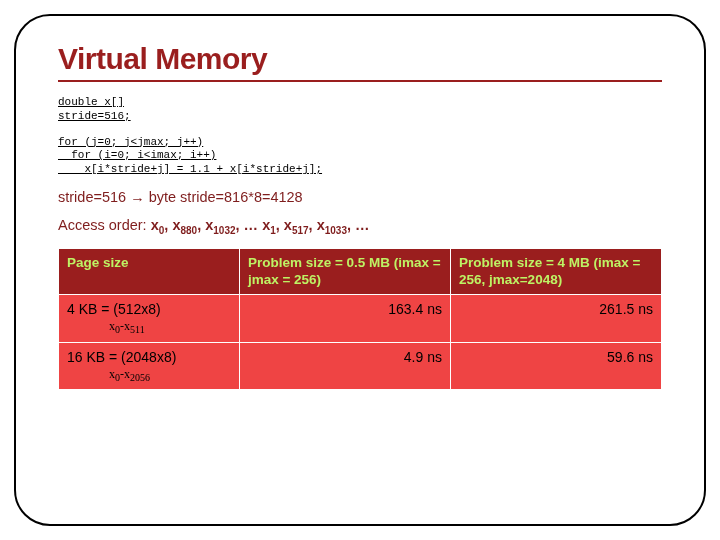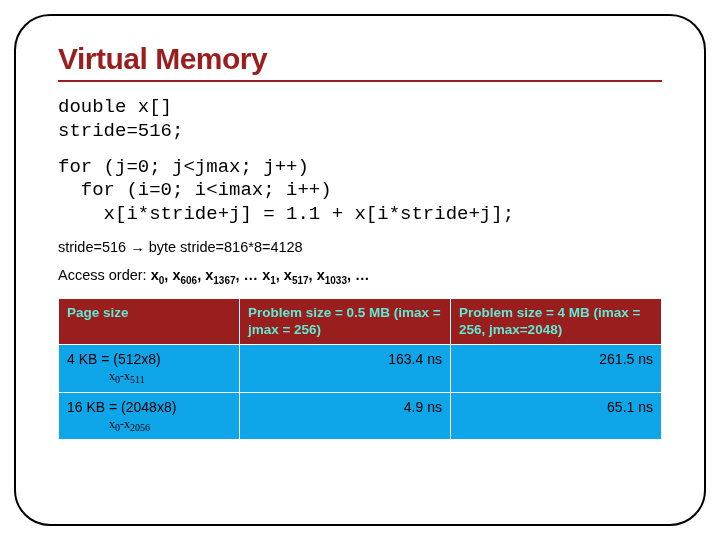--- a/index.html
+++ b/index.html
@@ -34,50 +34,51 @@
     margin: 20px 0 4px 0;
     letter-spacing: -0.5px;
   }
   .rule {
     height: 2px;
     background: #9a1e1e;
     margin-bottom: 14px;
   }
   .code {
     font-family: "Courier New", monospace;
-    font-size: 19px;
+    font-size: 11px;
     line-height: 1.25;
     color: #000;
     white-space: pre;
     margin-bottom: 12px;
+    text-decoration: underline;
   }
   .body-line {
     font-size: 14.5px;
-    color: #000000;
+    color: #7f1d1d;
     margin-bottom: 12px;
   }
   .sub { font-size: 10px; vertical-align: sub; }
   table {
     width: 100%;
     border-collapse: collapse;
     font-size: 14px;
   }
   th {
     background: #9a1e1e;
-    color: #5eead4;
+    color: #bef264;
     font-weight: bold;
     text-align: left;
     padding: 6px 8px;
     border: 1px solid #fff;
     font-size: 13.5px;
     line-height: 1.25;
     vertical-align: top;
   }
   td {
-    background: #0ea5e9;
+    background: #ef4444;
     padding: 6px 8px;
     border: 1px solid #fff;
     font-size: 14px;
     vertical-align: top;
   }
   td.c { text-align: right; }
   .sublabel {
     font-size: 12px;
     margin-top: 2px;
     padding-left: 42px;
@@ -97,21 +98,21 @@
 stride=516;</div>
   <div class="code">for (j=0; j&lt;jmax; j++)
   for (i=0; i&lt;imax; i++)
     x[i*stride+j] = 1.1 + x[i*stride+j];</div>
 
   <div class="body-line">
     <span>stride=516 </span><span>→</span><span> byte stride=816*8=4128</span>
   </div>
 
   <div class="body-line">
-    <span>Access order: </span><b><span id="access-seq"><span>x</span><span class="sub">0</span>, <span>x</span><span class="sub">606</span>, <span>x</span><span class="sub">1367</span>, … <span>x</span><span class="sub">1</span>, <span>x</span><span class="sub">517</span>, <span>x</span><span class="sub">1033</span>, …</span></b>
+    <span>Access order: </span><b><span id="access-seq"><span>x</span><span class="sub">0</span>, <span>x</span><span class="sub">880</span>, <span>x</span><span class="sub">1032</span>, … <span>x</span><span class="sub">1</span>, <span>x</span><span class="sub">517</span>, <span>x</span><span class="sub">1033</span>, …</span></b>
   </div>
 
   <table>
     <thead>
       <tr>
         <th style="width:30%">Page size</th>
         <th style="width:35%">Problem size = 0.5 MB (imax = jmax = 256)</th>
         <th style="width:35%">Problem size = 4  MB (imax = 256, jmax=2048)</th>
       </tr>
     </thead>
@@ -123,17 +124,17 @@
           </td>
           <td class="c">163.4 ns</td>
           <td class="c">261.5 ns</td>
         </tr>
         <tr>
           <td>
             <div>16 KB = (2048x8)</div>
             <div class="sublabel">x<span class="sub">0</span>-x<span class="sub">2056</span></div>
           </td>
           <td class="c">4.9 ns</td>
-          <td class="c">65.1 ns</td>
+          <td class="c">59.6 ns</td>
         </tr>
       </tbody>
   </table>
 </div>
 
 </body></html>

